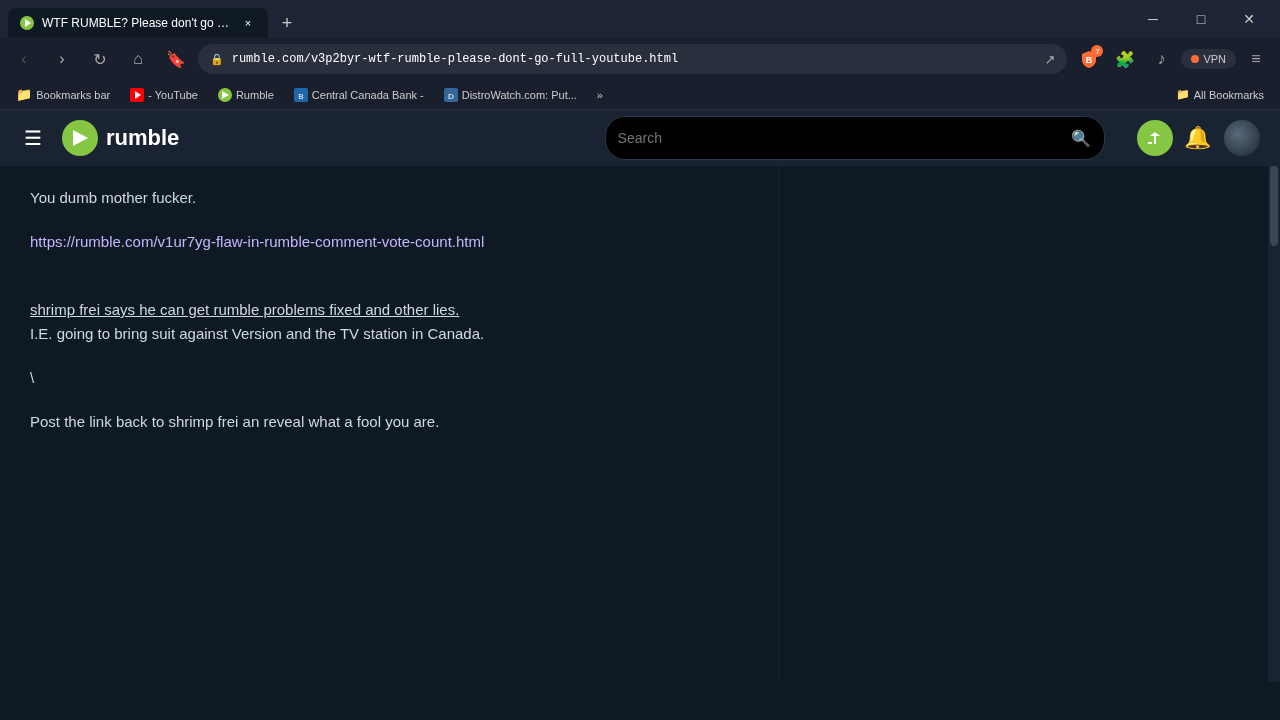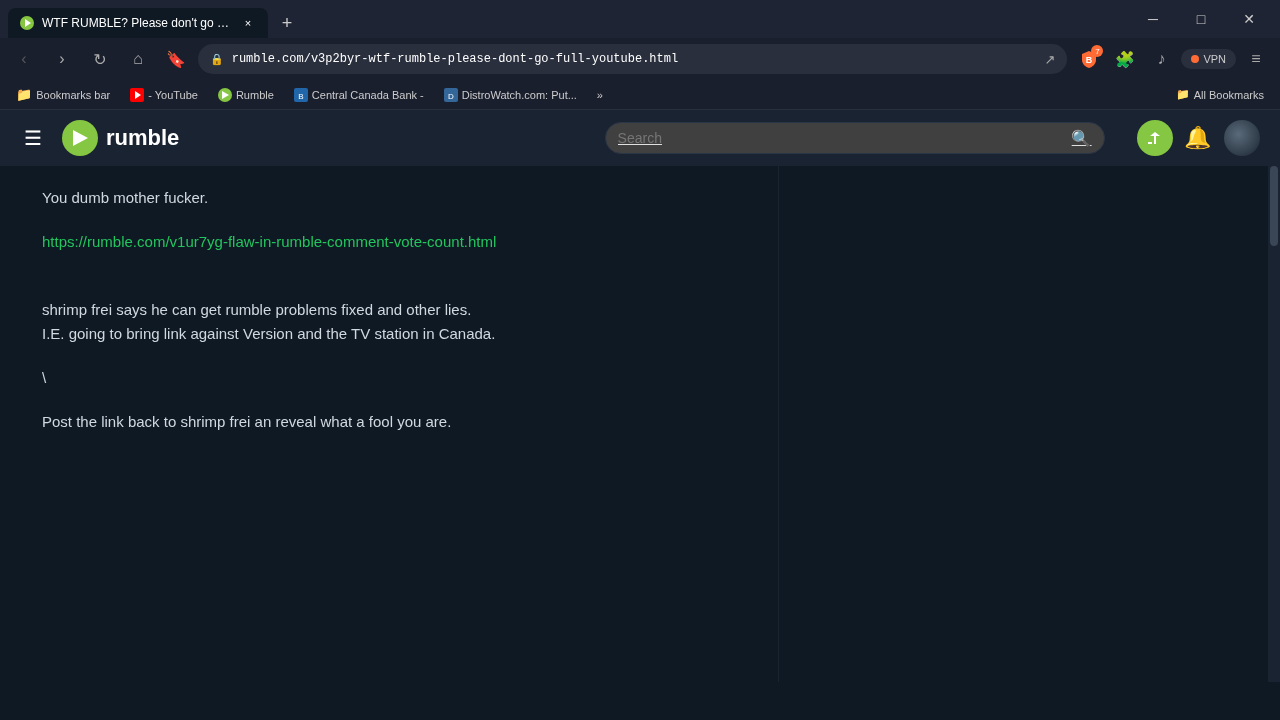--- a/index.html
+++ b/index.html
@@ -254,30 +254,29 @@
       justify-content: center;
     }
     .rumble-logo-text {
       font-size: 22px;
       font-weight: bold;
       color: #fff;
     }
     .search-bar {
       flex: 1;
       max-width: 500px;
-      background: #404040;
+      background: #000000;
       border-radius: 20px;
-      height: 32px;
+      height: 44px;
       display: flex;
       align-items: center;
       padding: 0 12px;
       gap: 8px;
       border: 1px solid #2a3545;
       margin-left: auto;
-      text-decoration: underline;
     }
     .search-input {
       flex: 1;
       background: transparent;
       border: none;
       outline: none;
       color: #aaa;
       font-size: 14px;
     }
     .search-icon-btn {
@@ -332,34 +331,35 @@
     
     .content-scroll {
       flex: 1;
       overflow-y: auto;
       scrollbar-width: thin;
       scrollbar-color: #3a4555 transparent;
     }
 
     
     .comment-content {
-      padding: 20px 42px;
+      padding: 20px 30px;
       max-width: 770px;
       color: #d0d8e0;
       font-size: 15px;
       line-height: 1.6;
     }
     .comment-text-line {
       margin-bottom: 0;
+      text-decoration: underline;
     }
     .comment-paragraph {
       margin-bottom: 20px;
     }
     .comment-link {
-      color: #22c55e;
+      color: #c4b5fd;
       text-decoration: none;
     }
 
     
     .right-sidebar {
       width: 490px;
       background: #0f1923;
       border-left: 1px solid #1a2332;
     }
 
@@ -523,21 +523,21 @@
           <p class="comment-paragraph">
             <a href="#" class="comment-link">https://rumble.com/v1ur7yg-flaw-in-rumble-comment-vote-count.html</a>
           </p>
 
           <br>
 
           <p class="comment-text-line">
             <span>shrimp frei says he can get rumble problems fixed and other lies.</span>
           </p>
           <p class="comment-paragraph">
-            <span>I.E. going to bring link against Version and the TV station in Canada.</span>
+            <span>I.E. going to bring suit against Version and the TV station in Canada.</span>
           </p>
 
 
           <p class="comment-paragraph">
             <span>\</span>
           </p>
 
           <p>
             <span>Post the link back to shrimp frei an reveal what a fool you are.</span>
           </p>

